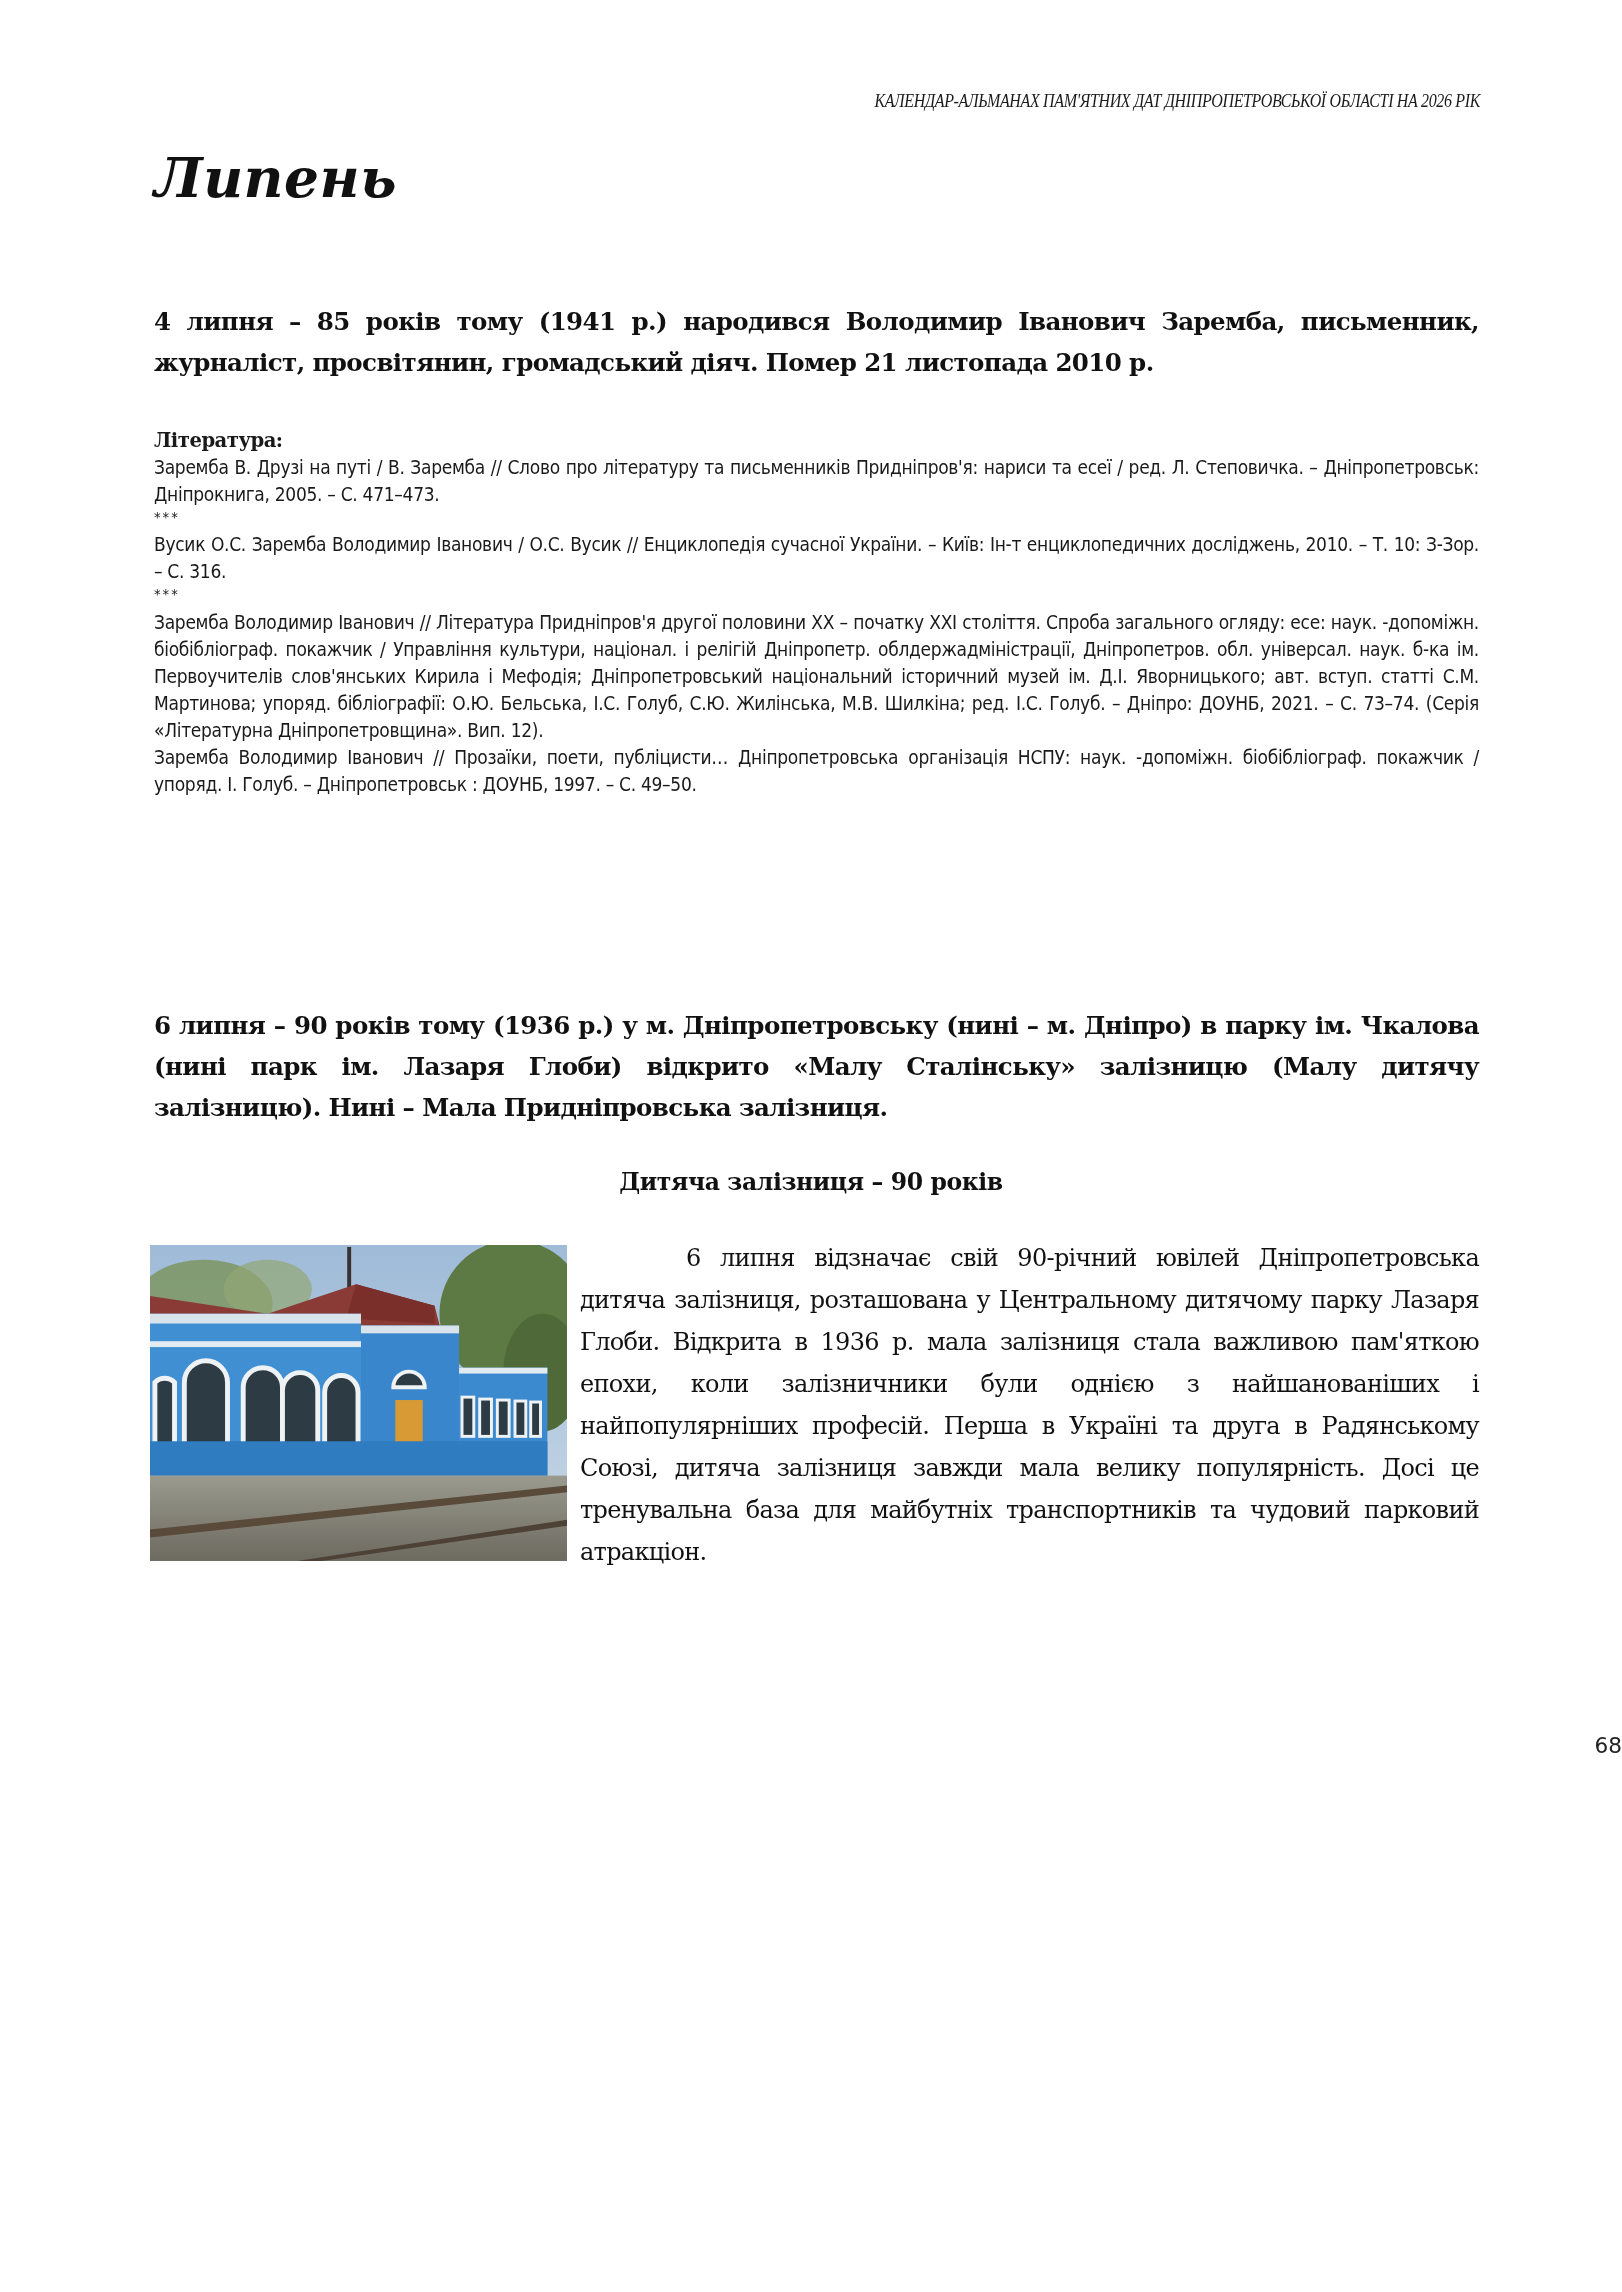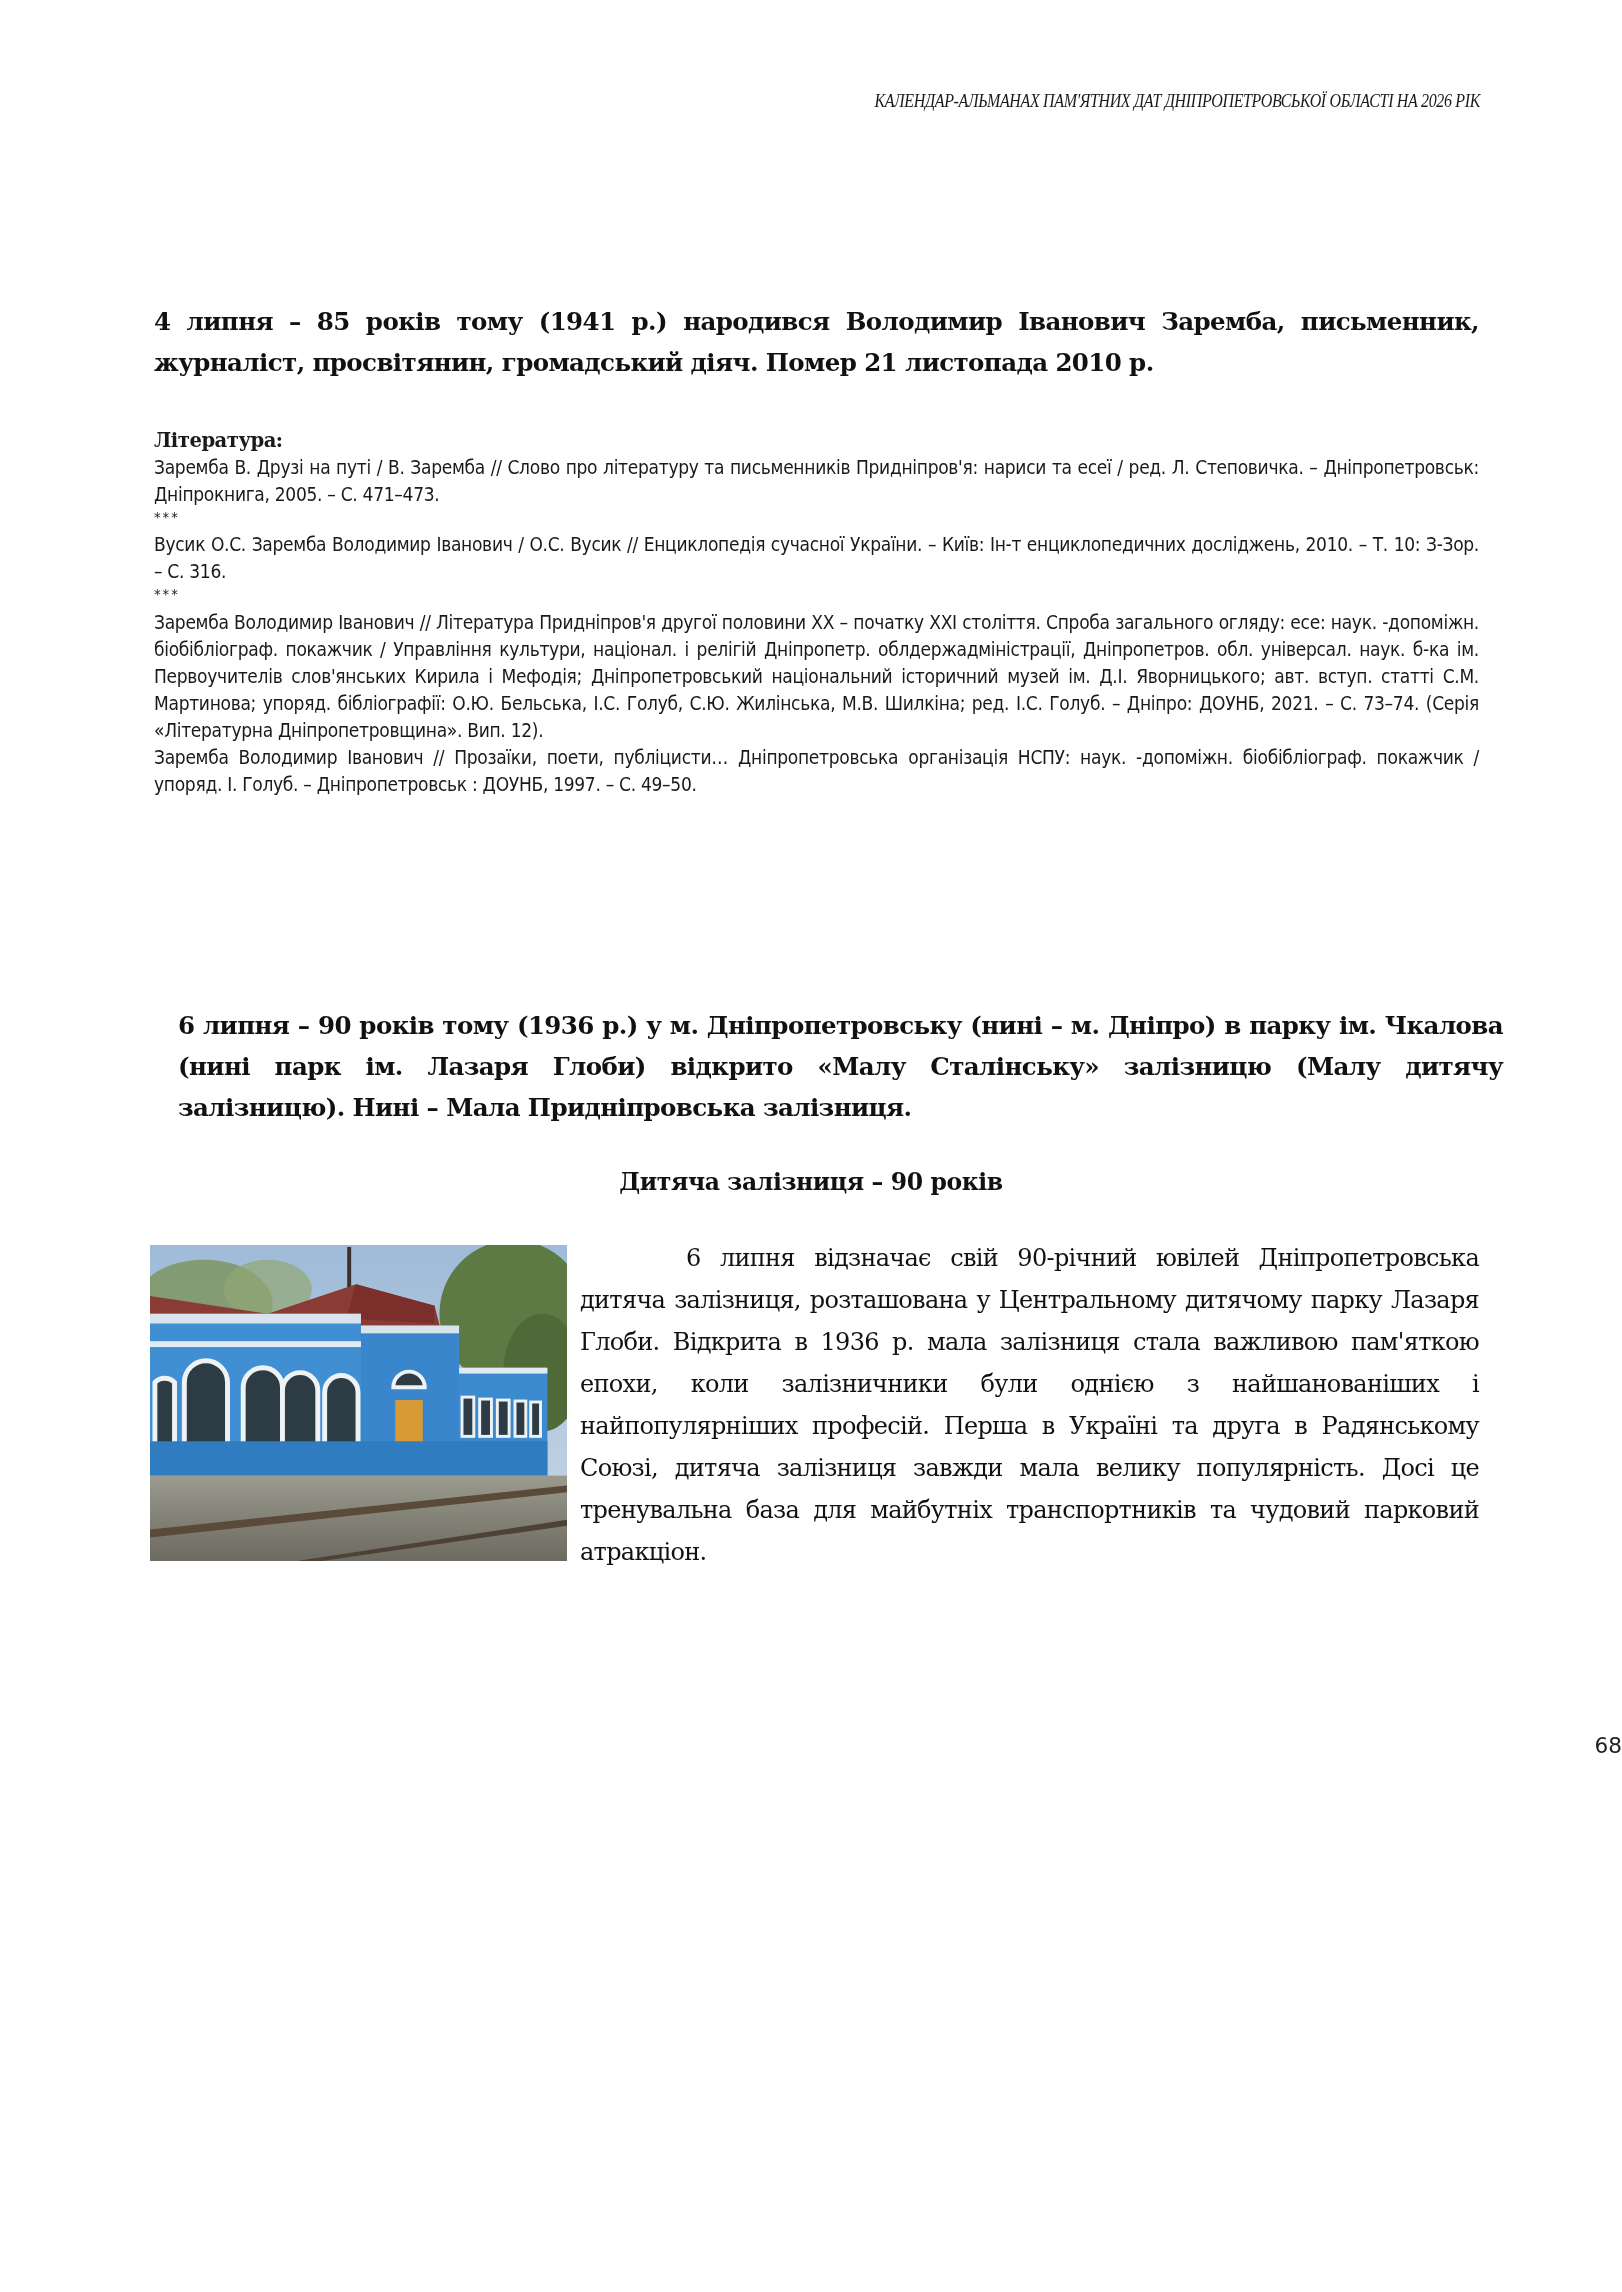--- a/index.html
+++ b/index.html
@@ -17,21 +17,21 @@
     font-family: "DejaVu Serif", serif; font-weight: bold; font-style: italic;
     font-size: 55px; letter-spacing: 0.5px; color: #111;
   }
   .event-head {
     position: absolute; left: 154px; width: 1325px;
     font-family: "DejaVu Serif", serif; font-weight: bold;
     font-size: 24.5px; line-height: 41px; text-align: justify; color: #111;
     letter-spacing: -0.6px;
   }
   .event-1 { top: 301px; }
-  .event-2 { top: 1005px; text-align-last: left; margin-left: 24px; }
+  .event-2 { top: 1005px; text-align-last: left; }
 
   .lit-block {
     position: absolute; left: 154px; top: 427px; width: 1325px;
     font-family: "DejaVu Sans Condensed", "DejaVu Sans", sans-serif;
     font-size: 19px; line-height: 27px; color: #1a1a1a; letter-spacing: -0.3px;
   }
   .lit-heading {
     font-family: "DejaVu Serif", serif; font-weight: bold; font-size: 19.6px;
     letter-spacing: -0.5px; display: block;
   }
@@ -66,20 +66,21 @@
     font-family: "DejaVu Sans", sans-serif; font-size: 21.6px; color: #222;
   }
 </style>
 </head>
 <body>
 
 <div class="page">
 
   <div class="running-head">КАЛЕНДАР-АЛЬМАНАХ ПАМ'ЯТНИХ ДАТ ДНІПРОПЕТРОВСЬКОЇ ОБЛАСТІ НА 2026 РІК</div>
 
+  <div class="month-title">Липень</div>
 
   <div class="event-head event-1">4 липня – 85 років тому (1941 р.) народився Володимир Іванович Заремба, письменник, журналіст, просвітянин, громадський діяч. Помер 21 листопада 2010 р.</div>
 
   <div class="lit-block">
     <span class="lit-heading">Література:</span>
     <span class="lit-entry">Заремба В. Друзі на путі / В. Заремба // Слово про літературу та письменників Придніпров'я: нариси та есеї / ред. Л. Степовичка. – Дніпропетровськ: Дніпрокнига, 2005. – С. 471–473.</span>
     <span class="lit-sep">***</span>
     <span class="lit-entry">Вусик О.С. Заремба Володимир Іванович / О.С. Вусик // Енциклопедія сучасної України. – Київ: Ін-т енциклопедичних досліджень, 2010. – Т. 10: З-Зор. – С. 316.</span>
     <span class="lit-sep">***</span>
     <span class="lit-entry">Заремба Володимир Іванович // Література Придніпров'я другої половини ХХ – початку ХХІ століття. Спроба загального огляду: есе: наук. -допоміжн. біобібліограф. покажчик / Управління культури, націонал. і релігій Дніпропетр. облдержадміністрації, Дніпропетров. обл. універсал. наук. б-ка ім. Первоучителів слов'янських Кирила і Мефодія; Дніпропетровський національний історичний музей ім. Д.І. Яворницького; авт. вступ. статті С.М. Мартинова; упоряд. бібліографії: О.Ю. Бельська, І.С. Голуб, С.Ю. Жилінська, М.В. Шилкіна; ред. І.С. Голуб. – Дніпро: ДОУНБ, 2021. – С. 73–74. (Серія «Літературна Дніпропетровщина». Вип. 12).</span>

